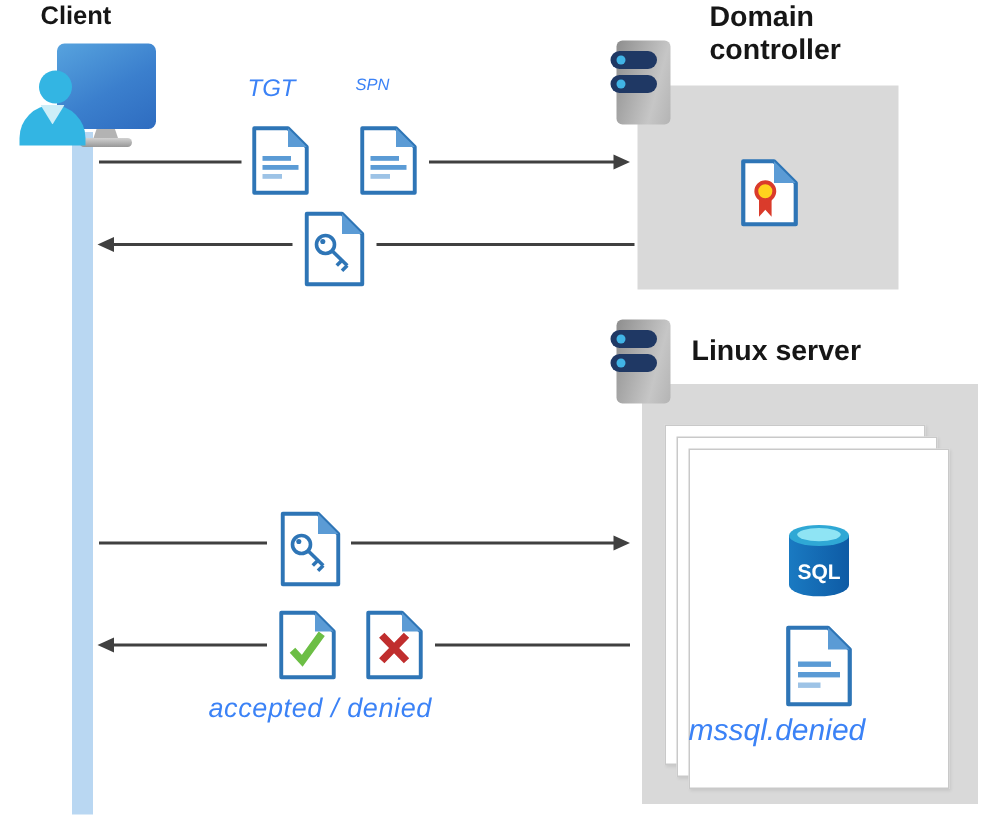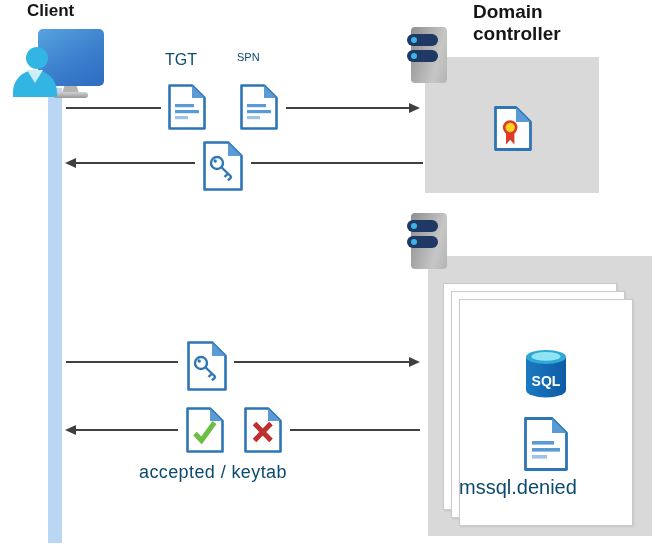--- a/index.html
+++ b/index.html
@@ -3,21 +3,21 @@
 <meta charset="utf-8">
 <style>
   html,body { margin:0; padding:0; background:#ffffff; }
   #canvas {
     position:relative; width:660px; height:558px; background:#ffffff;
     font-family:"Liberation Sans", sans-serif; overflow:hidden;
   }
   .abs { position:absolute; }
 
   
-  .lbl { color:#0c4a6e; }
+  .lbl { color:#3b82f6;font-style:italic; }
   .bold { font-weight:bold; color:#161616; }
   .center { text-align:left; }
 
   
   .monitor { left:38px; top:29px; width:66px; height:57px; border-radius:5px;
              background:linear-gradient(150deg,#57a3de 0%,#3b7fcd 55%,#2e6cc0 100%); }
   .stand-neck { left:62px; top:84px; width:17px; height:9px; background:#b3b3b3;
                 clip-path:polygon(18% 0,82% 0,100% 100%,0 100%); }
   .stand-base { left:53px; top:92px; width:35px; height:6px; border-radius:3px;
                 background:linear-gradient(#d2d2d2,#979797); }
@@ -123,20 +123,21 @@
   <div class="abs graybox" style="left:428px; top:256px; width:224px; height:280px;"></div>
   <div class="abs" style="left:411px; top:213px; width:36px; height:56px;">
     <div class="server-body"></div>
     <div class="server-bar" style="top:7px;">
       <div class="server-dot"></div>
     </div>
     <div class="server-bar" style="top:23px;">
       <div class="server-dot"></div>
     </div>
   </div>
+  <div class="abs bold" style="left:461px; top:224px; width:190px; font-size:19px;">Linux server</div>
 
   <div class="page" style="left:443px; top:283px;"></div>
   <div class="page" style="left:451px; top:291px;"></div>
   <div class="page" style="left:459px; top:299px;"></div>
 
 
   <svg class="abs doc" style="left:524px; top:349px;" width="44" height="50" viewBox="0 0 44 50">
     <defs>
       <linearGradient id="sqlg" x1="0" y1="0" x2="1" y2="0">
         <stop offset="0" stop-color="#1a7ac2"></stop>
@@ -181,15 +182,15 @@
     <path d="M25,2.5 L37.5,15 H25 Z" fill="#5b9bd5"></path>
     <path d="M10,27.5 L16.5,34.5 L29.5,16.5" fill="none" stroke="#6cbe45" stroke-width="5"></path>
   </svg>
 
   <svg class="abs doc" style="left:243px; top:406px;" width="40" height="48" viewBox="0 0 40 48">
     <path d="M2.5,2.5 H25 L37.5,15 V45.5 H2.5 Z" fill="#fff" stroke="#2e75b6" stroke-width="2.6" stroke-linejoin="round"></path>
     <path d="M25,2.5 L37.5,15 H25 Z" fill="#5b9bd5"></path>
     <path d="M11.5,17.5 L28,34.5 M28,17.5 L11.5,34.5" fill="none" stroke="#c02e2e" stroke-width="5"></path>
   </svg>
 
-  <div class="abs lbl center" style="left:139px; top:462px; width:196px; font-size:18px; letter-spacing:0.4px;">accepted / keytab</div>
+  <div class="abs lbl center" style="left:139px; top:462px; width:196px; font-size:18px; letter-spacing:0.4px;">accepted / denied</div>
 
 </div>
 
 </body></html>

